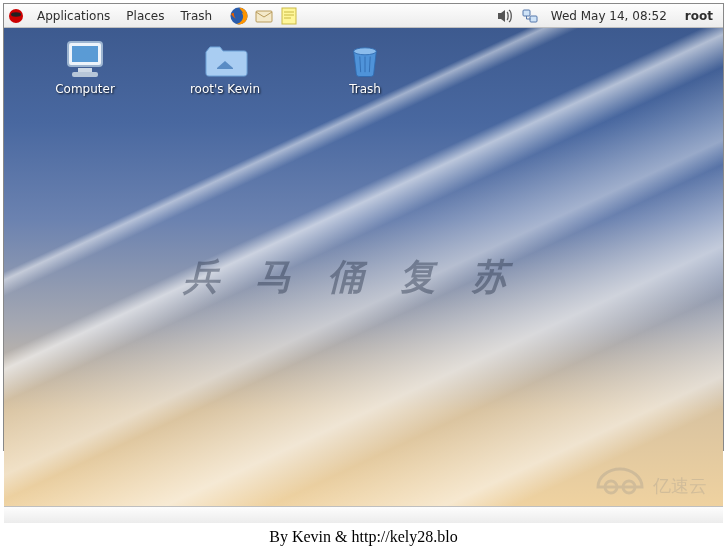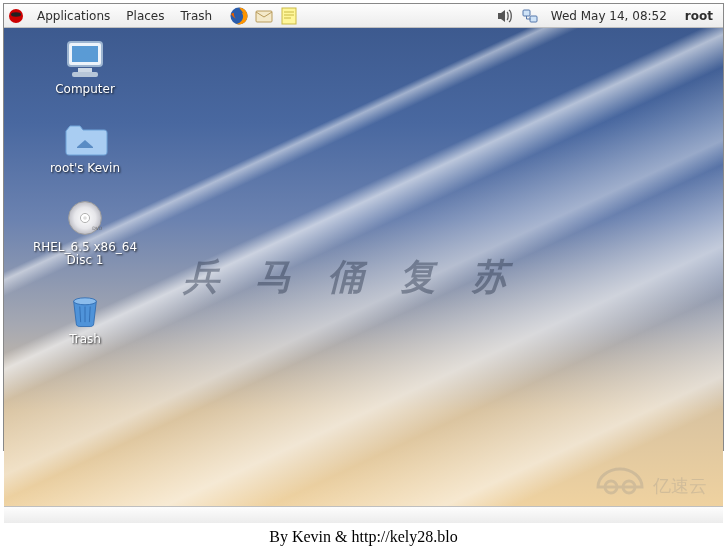--- a/index.html
+++ b/index.html
@@ -91,21 +91,21 @@
   bottom: -6px;
   width: 130px;
   height: 60px;
   opacity: 0.25;
   pointer-events: none;
 }
 .desktop-icons {
   position: absolute;
   top: 12px; left: 22px;
   display: flex;
-  flex-direction: column;
+  flex-direction: row;
   gap: 22px;
   align-items: center;
 }
 .dicon {
   width: 118px;
   display: flex;
   flex-direction: column;
   align-items: center;
   cursor: pointer;
   gap: 3px;
@@ -216,38 +216,20 @@
       <div class="dicon">
         <div class="dicon-img">
           <svg viewBox="0 0 46 40" width="46" height="40">
             <path d="M4 12l4-5h10l3 4h21c2 0 3 1 3 3v19c0 2-1 3-3 3H7c-2 0-3-1-3-3V12z" fill="#a9cdf2" stroke="#6fa3d8"></path>
             <path d="M15 28l8-7 8 7v1H15z" fill="#5a8cc4"></path>
           </svg>
         </div>
         <div class="dicon-label">root's Kevin</div>
       </div>
 
-      <div class="dicon">
-        <div class="dicon-img">
-          <svg viewBox="0 0 46 40" width="42" height="42">
-            <defs>
-              <radialGradient id="dg" cx="50%" cy="50%">
-                <stop offset="0%" stop-color="#fff"></stop>
-                <stop offset="65%" stop-color="#e6e6ea"></stop>
-                <stop offset="100%" stop-color="#bcbcc4"></stop>
-              </radialGradient>
-            </defs>
-            <circle cx="23" cy="20" r="18" fill="url(#dg)" stroke="#999"></circle>
-            <circle cx="23" cy="20" r="5" fill="#fff" stroke="#aaa"></circle>
-            <circle cx="23" cy="20" r="2" fill="#ddd"></circle>
-            <text x="31" y="33" font-size="5" fill="#666">DVD</text>
-          </svg>
-        </div>
-        <div class="dicon-label">RHEL_6.5 x86_64 Disc 1</div>
-      </div>
 
       <div class="dicon">
         <div class="dicon-img">
           <svg viewBox="0 0 46 40" width="40" height="40">
             <path d="M10 10h26l-3 26c0 2-2 3-4 3H17c-2 0-4-1-4-3L10 10z" fill="#4f93d9" stroke="#2f6bb0"></path>
             <ellipse cx="23" cy="10" rx="13" ry="4" fill="#8bbcec" stroke="#2f6bb0"></ellipse>
             <line x1="17" y1="16" x2="18" y2="34" stroke="#2f6bb0"></line>
             <line x1="23" y1="16" x2="23" y2="34" stroke="#2f6bb0"></line>
             <line x1="29" y1="16" x2="28" y2="34" stroke="#2f6bb0"></line>
           </svg>

